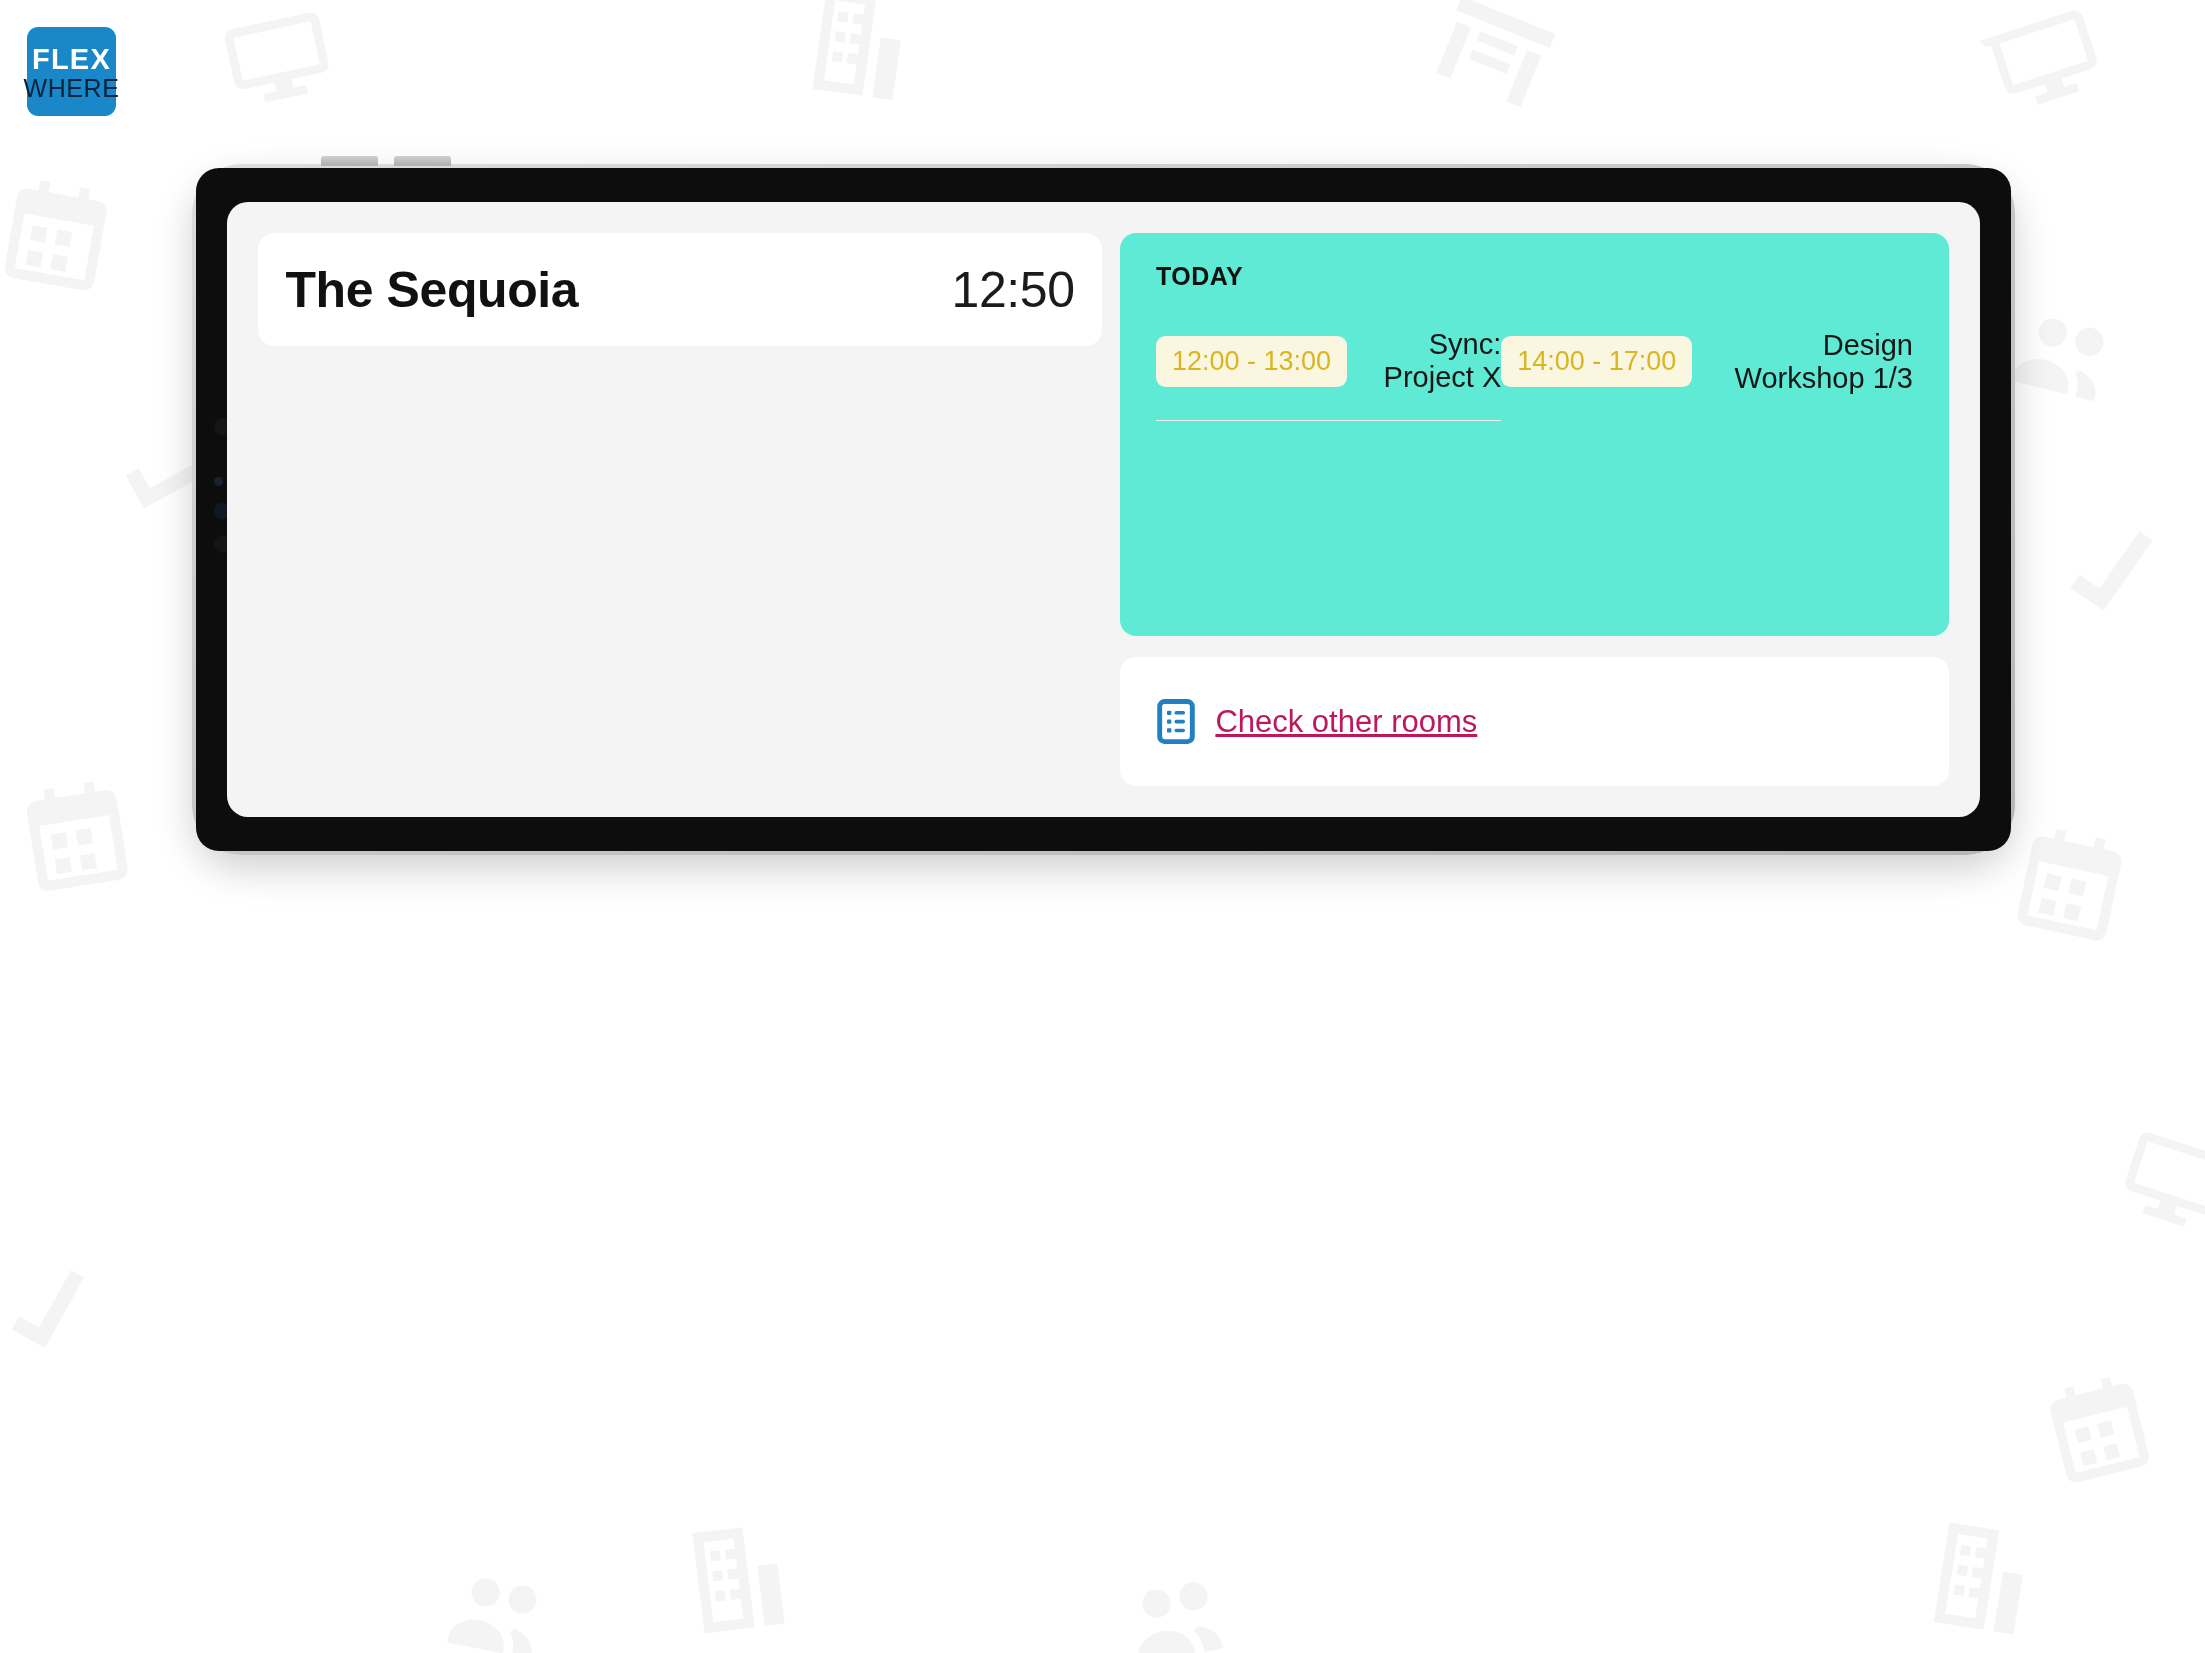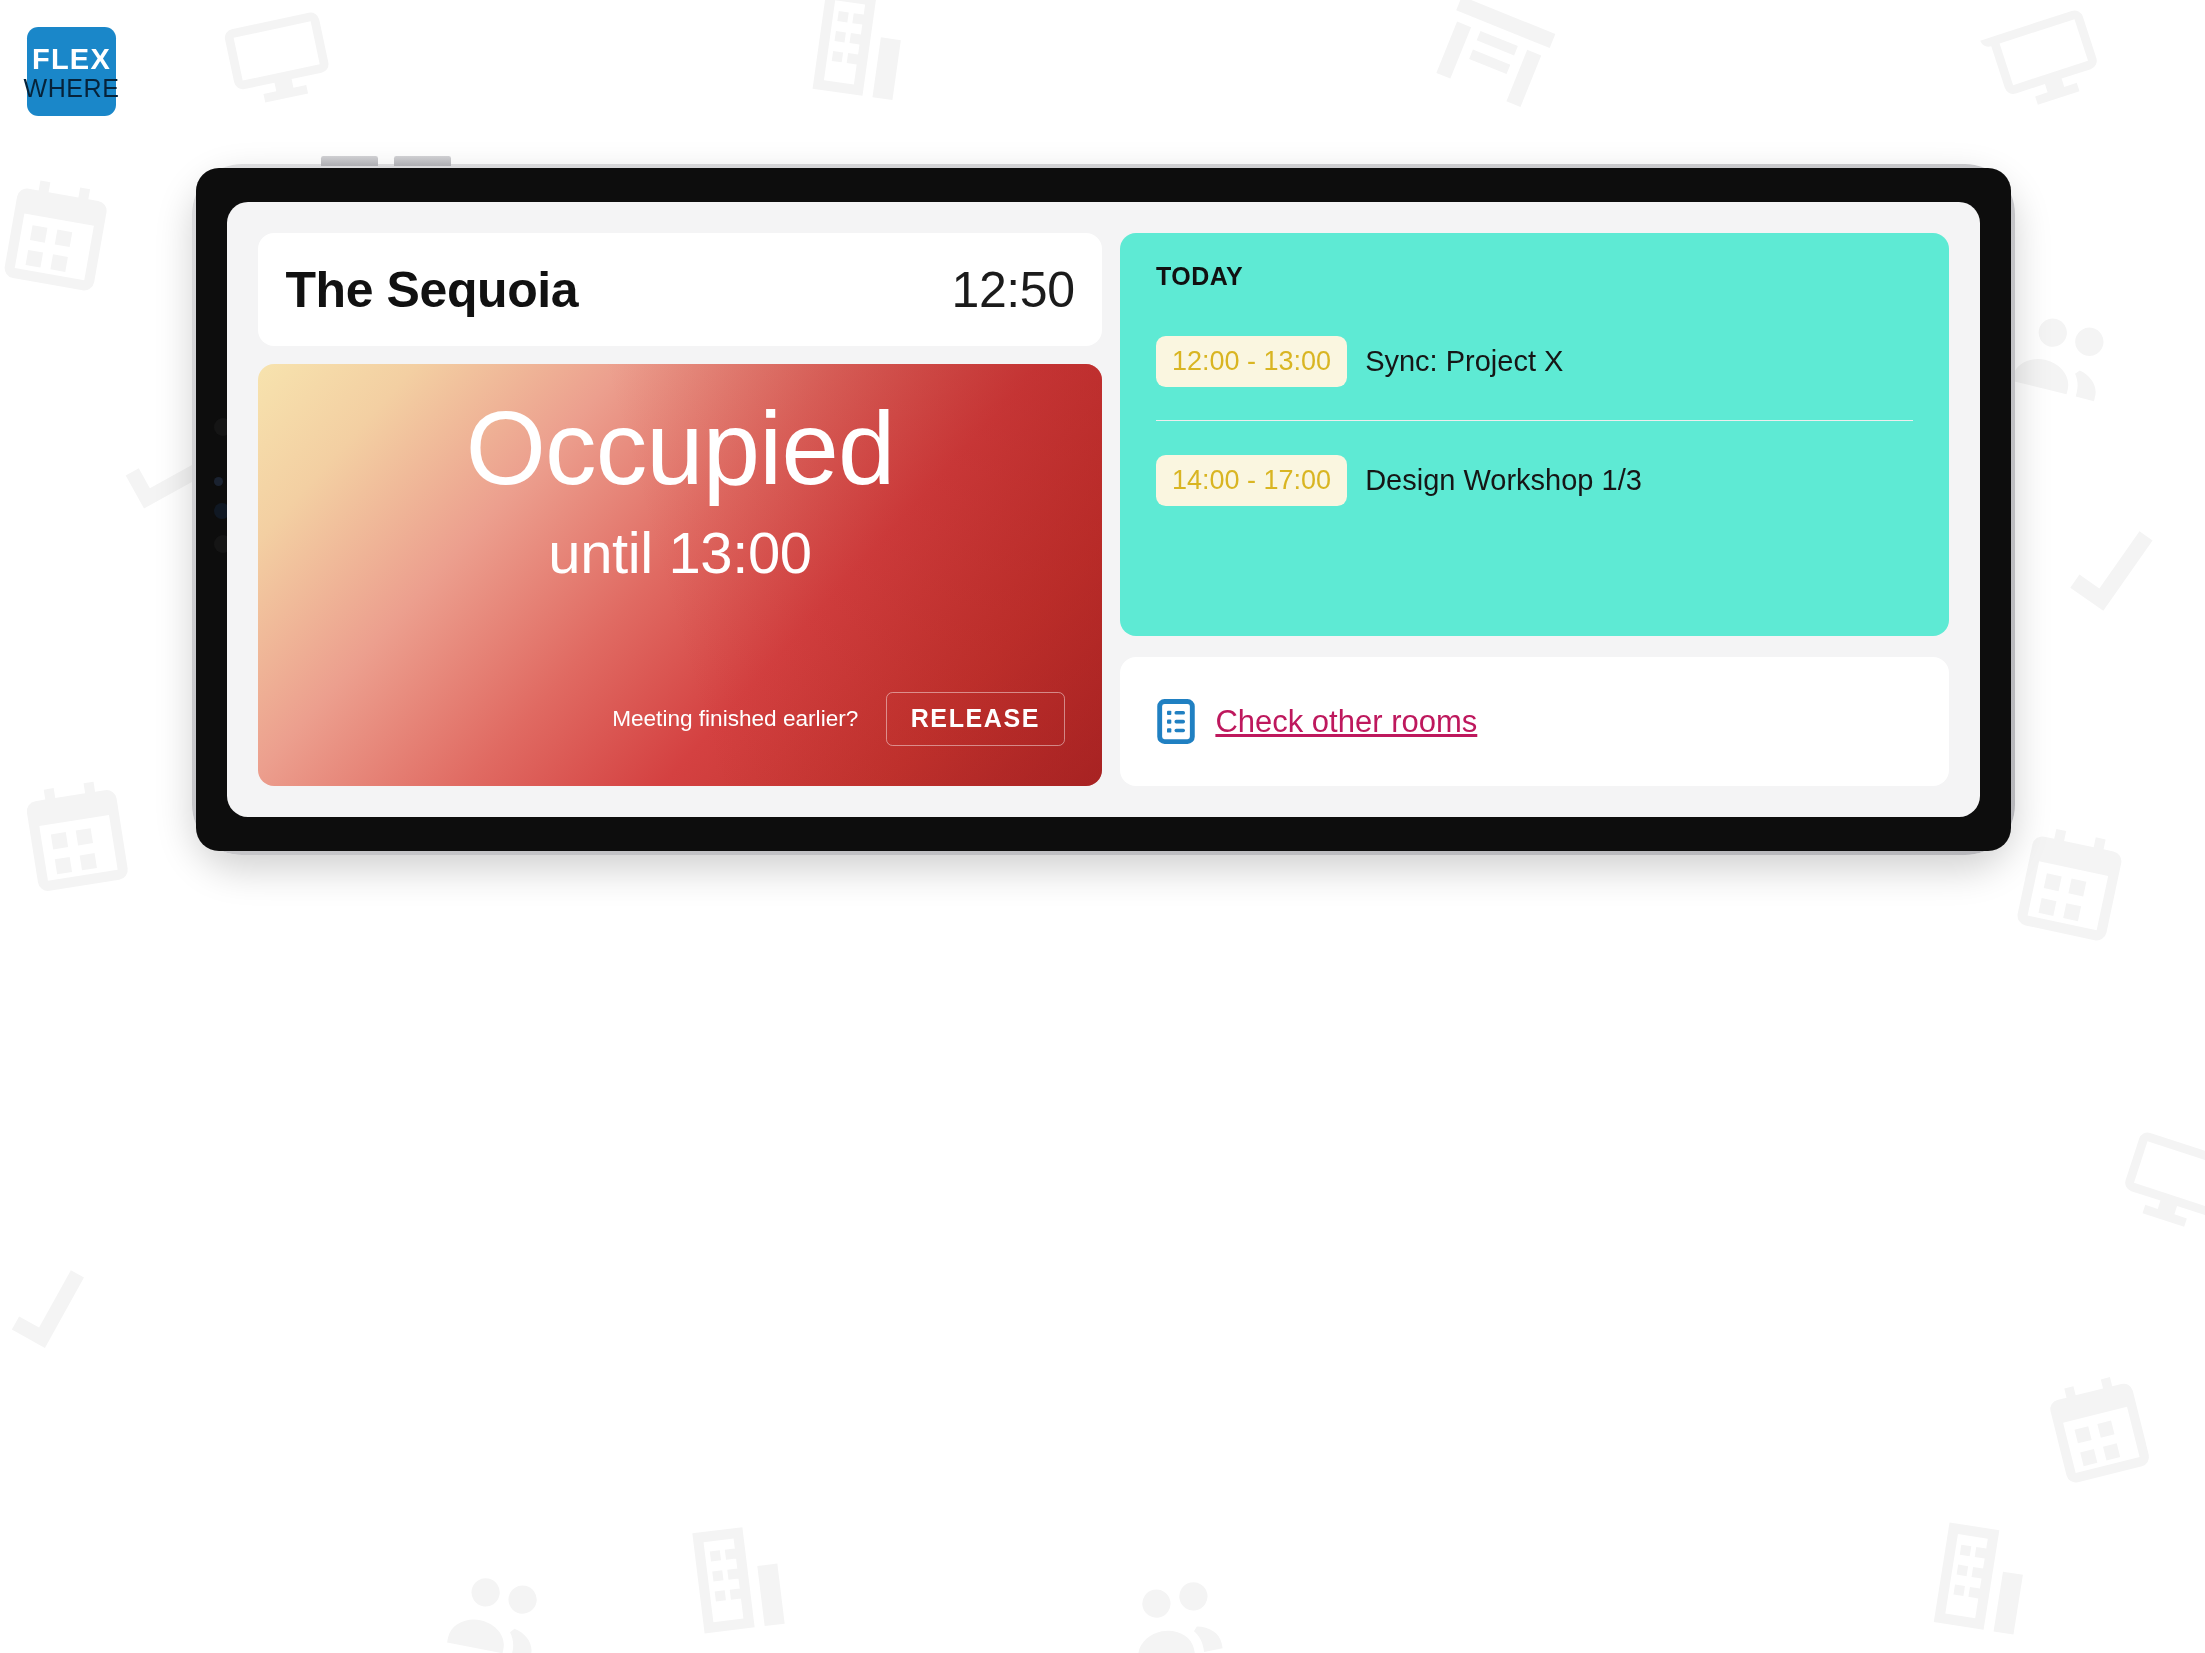--- a/index.html
+++ b/index.html
@@ -237,21 +237,21 @@
     padding:29px 36px 0 36px;
     overflow:hidden;
   }
   .agenda-title {
     font-size:25px;
     font-weight:700;
     color:#111111;
     letter-spacing:0.5px;
     margin-bottom:11.3px;
   }
-  .agenda-list { display:flex; flex-direction:column;text-align:right; }
+  .agenda-list { display:flex; flex-direction:row;text-align:right; }
   .agenda-row {
     display:flex;
     align-items:center;
     gap:18px;
     height:119px;
     border-bottom:1.2px solid #ededed;
   }
   .agenda-row:last-child { border-bottom:none; }
   .time-badge {
     background:#faf6e0;
@@ -422,30 +422,20 @@
 
         <div class="app">
 
           <div class="col-left">
 
             <div class="header-card">
               <div class="room-name">The Sequoia</div>
               <div class="clock">12:50</div>
             </div>
 
-            <div class="status-card">
-              <div class="status-center">
-                <div class="status-title">Occupied</div>
-                <div class="status-sub">until 13:00</div>
-              </div>
-              <div class="status-footer">
-                <div class="release-hint">Meeting finished earlier?</div>
-                <button class="release-btn">RELEASE</button>
-              </div>
-            </div>
 
           </div>
 
           <div class="col-right">
 
             <div class="agenda-card">
               <div class="agenda-title">TODAY</div>
               <div class="agenda-list">
 
                 <div class="agenda-row">

